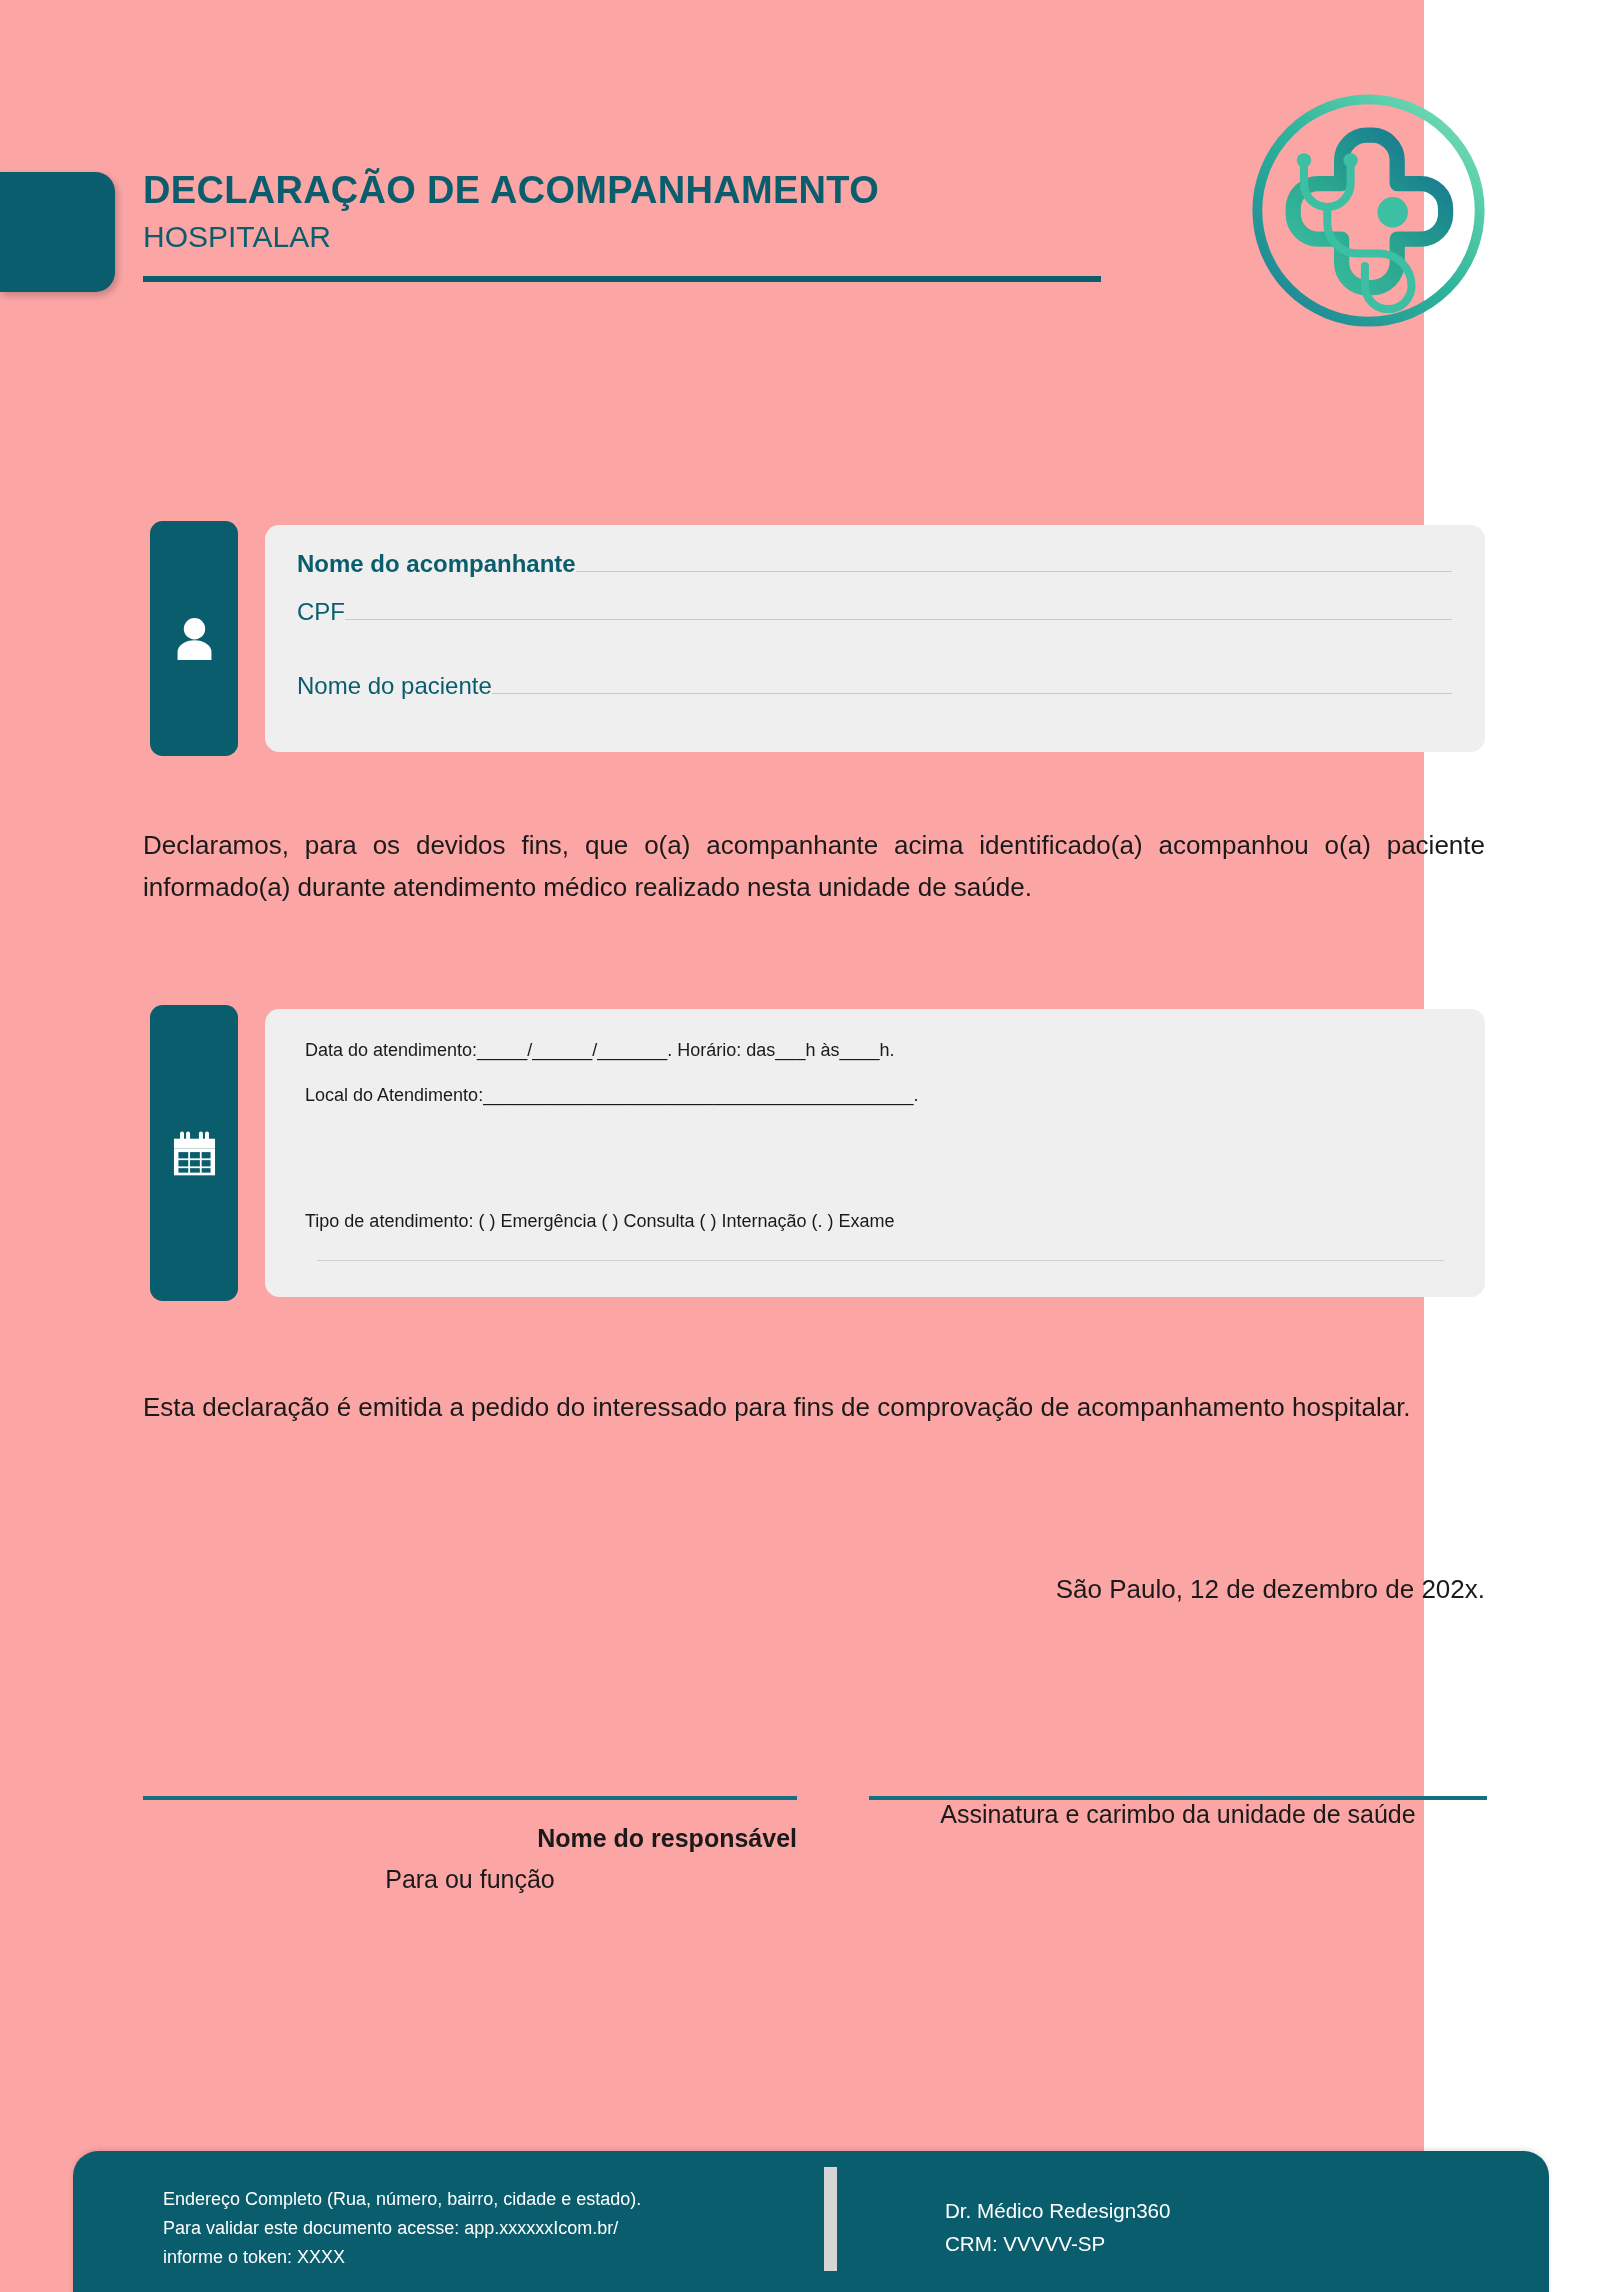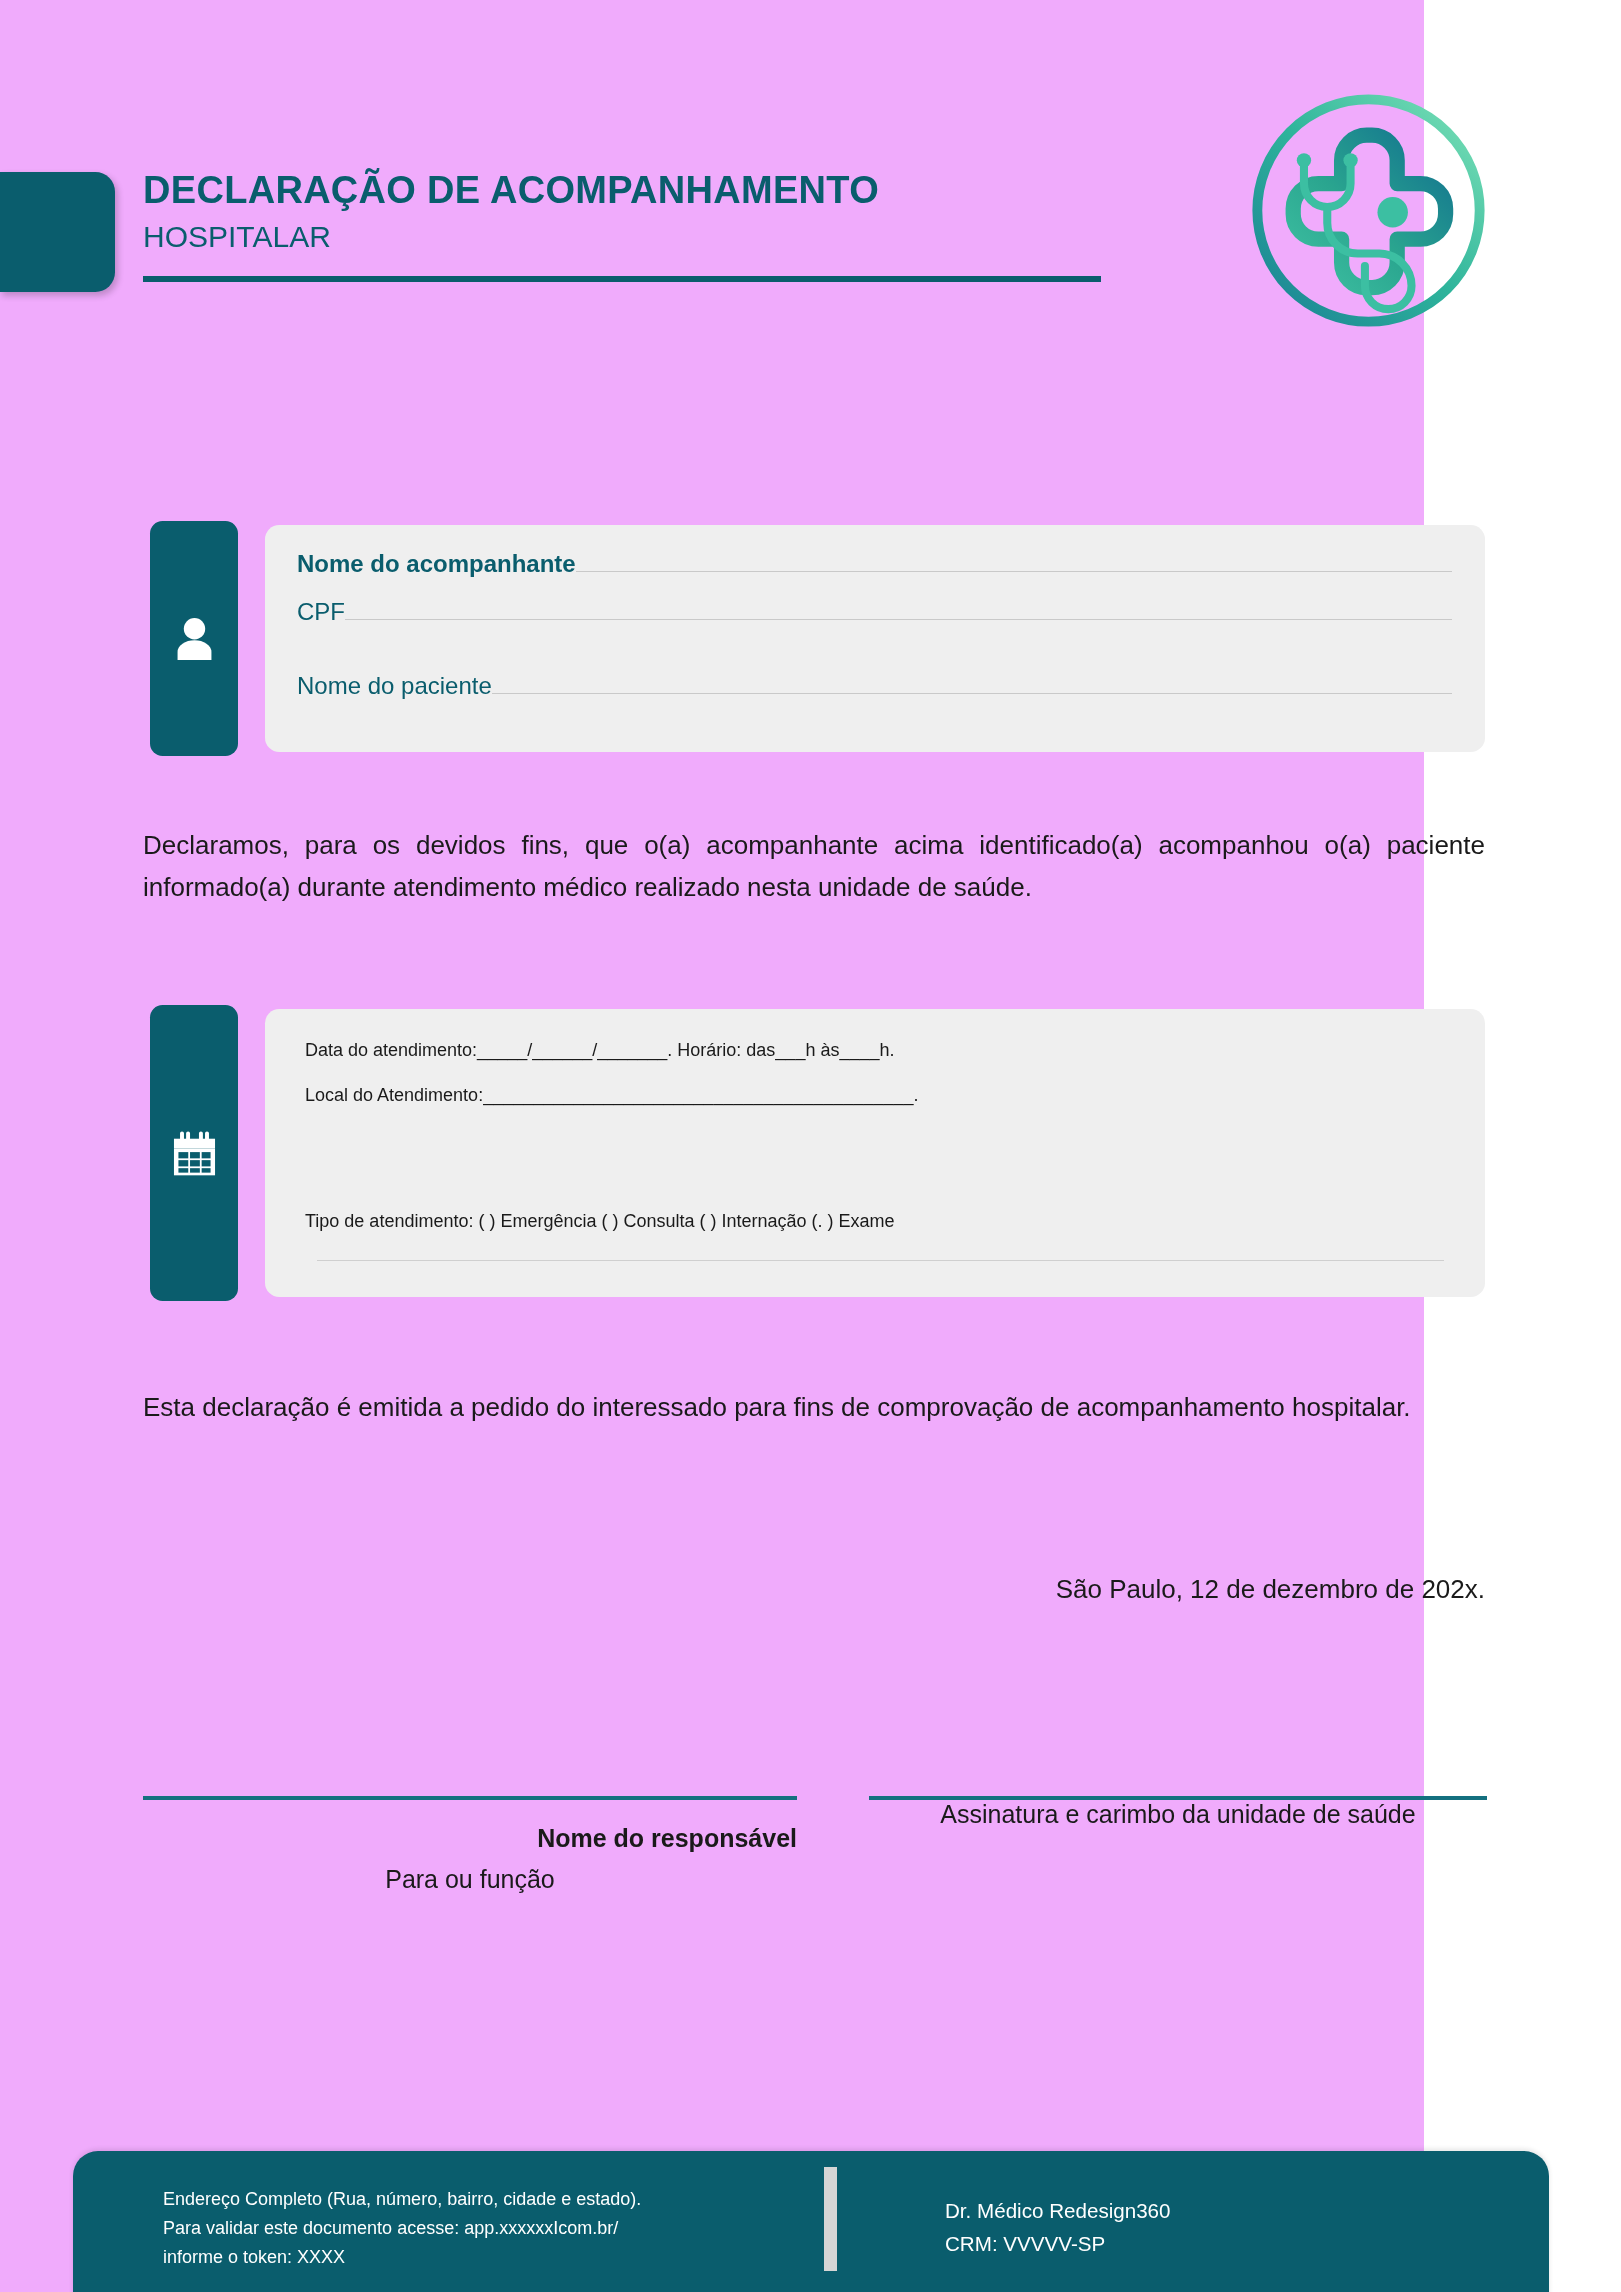--- a/index.html
+++ b/index.html
@@ -13,21 +13,21 @@
   body {
     font-family: "Liberation Sans", sans-serif;
     position: relative;
     overflow: hidden;
   }
 
   .page {
     position: relative;
     width: 1424px;
     height: 2293px;
-    background: #f0abfc;
+    background: #fca5a5;
   }
 
   
   .header-tab {
     position: absolute;
     left: 0px;
     top: 172px;
     width: 115px;
     height: 120px;
     background: #0a5d6d;

